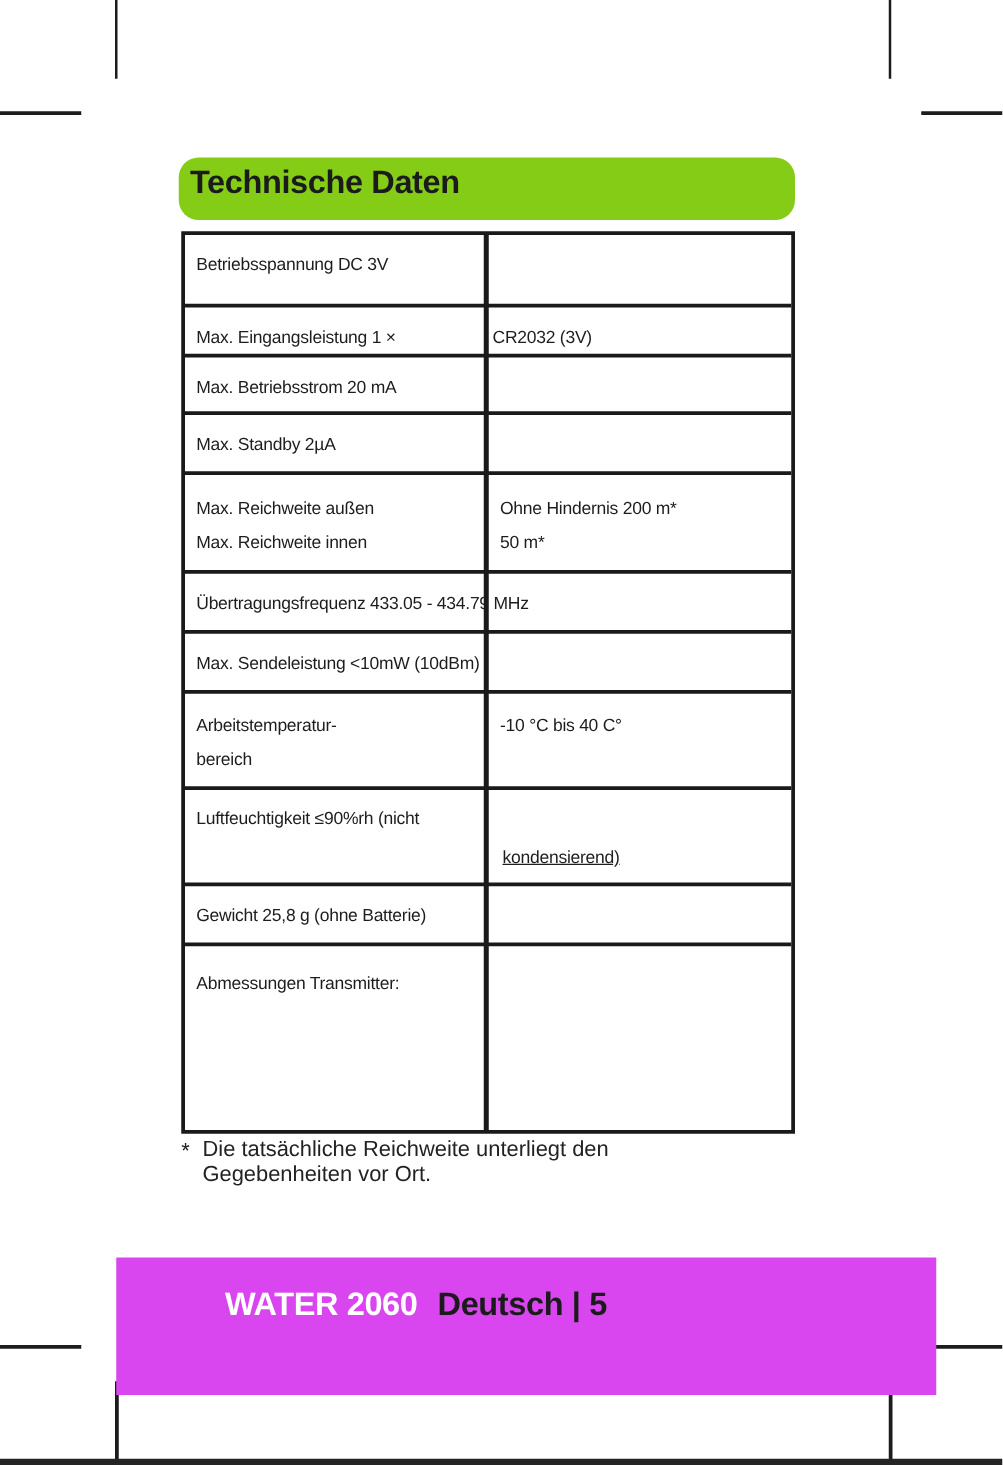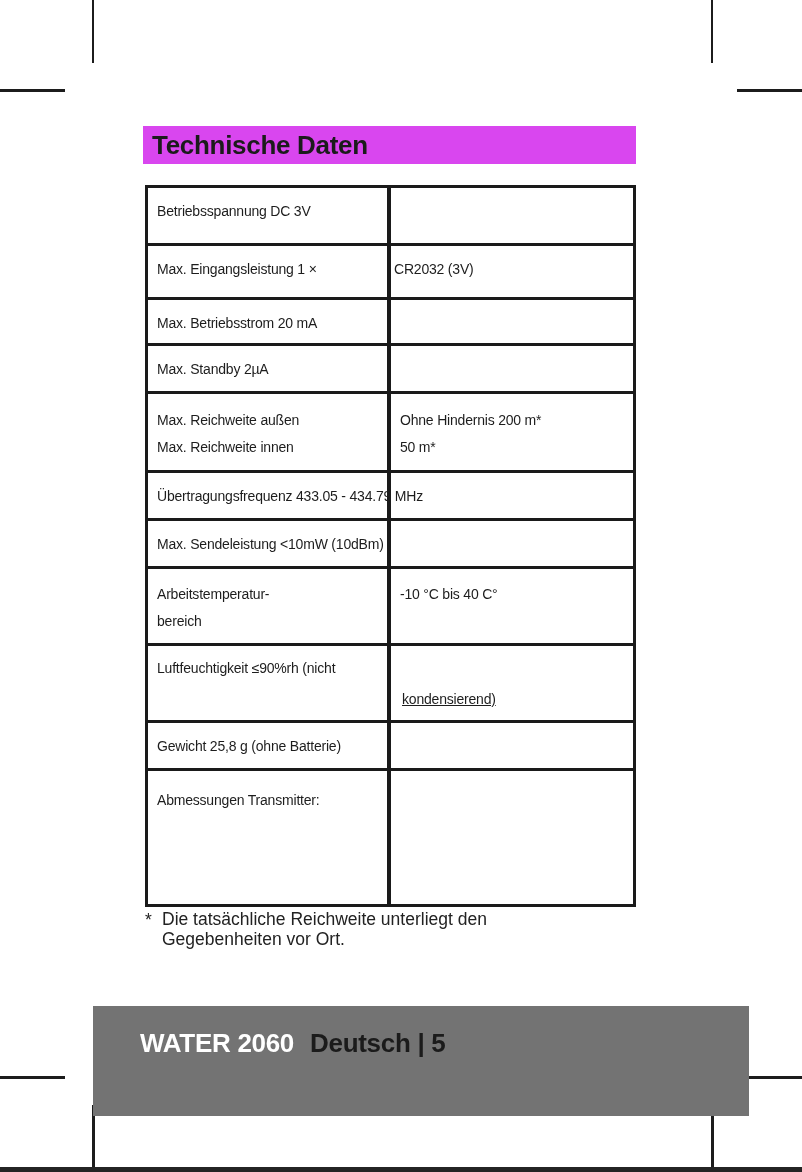--- a/index.html
+++ b/index.html
@@ -18,22 +18,23 @@
   .cm-tl-h { left:0;     top:89px;   width:65px; height:3px;  }
   .cm-tr-v { left:711px; top:0;      width:2px;  height:63px; }
   .cm-tr-h { left:737px; top:89px;   width:65px; height:3px;  }
   .cm-bl-h { left:0;     top:1076px; width:65px; height:3px;  }
   .cm-bl-v { left:92px;  top:1105px; width:3px;  height:67px; }
   .cm-br-h { left:738px; top:1076px; width:64px; height:3px;  }
   .cm-br-v { left:711px; top:1105px; width:3px;  height:67px; }
 
   
   .header-bar {
-    position:absolute; left:143px; top:126px; width:493px; height:38px;
-    background:#d946ef;
+    position:absolute; left:143px; top:126px; width:493px; height:50px;
+    background:#84cc16;
+    border-radius:16px;
   }
   .header-title {
     font-size:26px; font-weight:bold; letter-spacing:-0.3px;
     padding:4px 0 0 9px; color:#1b1b1b;
   }
 
   
   .spec-table {
     position:absolute; left:145px; top:185px; width:491px; height:722px;
     border:3px solid #1a1a1a;
@@ -41,21 +42,21 @@
   .col-divider {
     position:absolute; left:239px; top:0; width:4px; height:100%;
     background:#1a1a1a; z-index:0;
   }
   .row {
     position:relative; z-index:1;
     border-bottom:3px solid #1a1a1a;
     font-size:14px; letter-spacing:-0.2px;
   }
   .row:last-child { border-bottom:none; }
-  .r1 { height:58px; } .r2 { height:54px;text-decoration:underline; } .r3 { height:46px; }
+  .r1 { height:58px; } .r2 { height:40px;text-decoration:underline; } .r3 { height:46px; }
   .r4 { height:48px; } .r5 { height:79px; } .r6 { height:48px; }
   .r7 { height:48px; } .r8 { height:77px; } .r9 { height:77px; }
   .r10 { height:48px; } .r11 { height:133px; }
 
   .cell-left  { position:absolute; left:9px;   top:10px; white-space:nowrap; }
   .cell-right { position:absolute; left:252px; top:10px; white-space:nowrap; }
   .line { height:27px; line-height:27px; }
 
   .r5 .cell-left, .r5 .cell-right { top:13px; }
   .r8 .cell-left, .r8 .cell-right { top:12px; }
@@ -71,21 +72,22 @@
   .footnote {
     position:absolute; left:145px; top:909px;
     font-size:17.5px; line-height:20px; color:#222222;
   }
   .footnote-marker { position:absolute; left:0; top:1px; }
   .footnote-lines { margin-left:17px; }
 
   
   .footer-bar {
     position:absolute; left:93px; top:1006px; width:656px; height:110px;
-    background:#737373;
+    background:#d946ef;
+    padding-left:40px;
   }
   .footer-text {
     padding:22px 0 0 47px;
     font-size:26px; font-weight:bold; letter-spacing:-0.3px;
   }
   .footer-product { color:#ffffff; }
   .footer-lang { color:#1b1b1b; margin-left:16px; }
 
   .bottom-bar {
     position:absolute; left:0; top:1167px; width:802px; height:5px;

